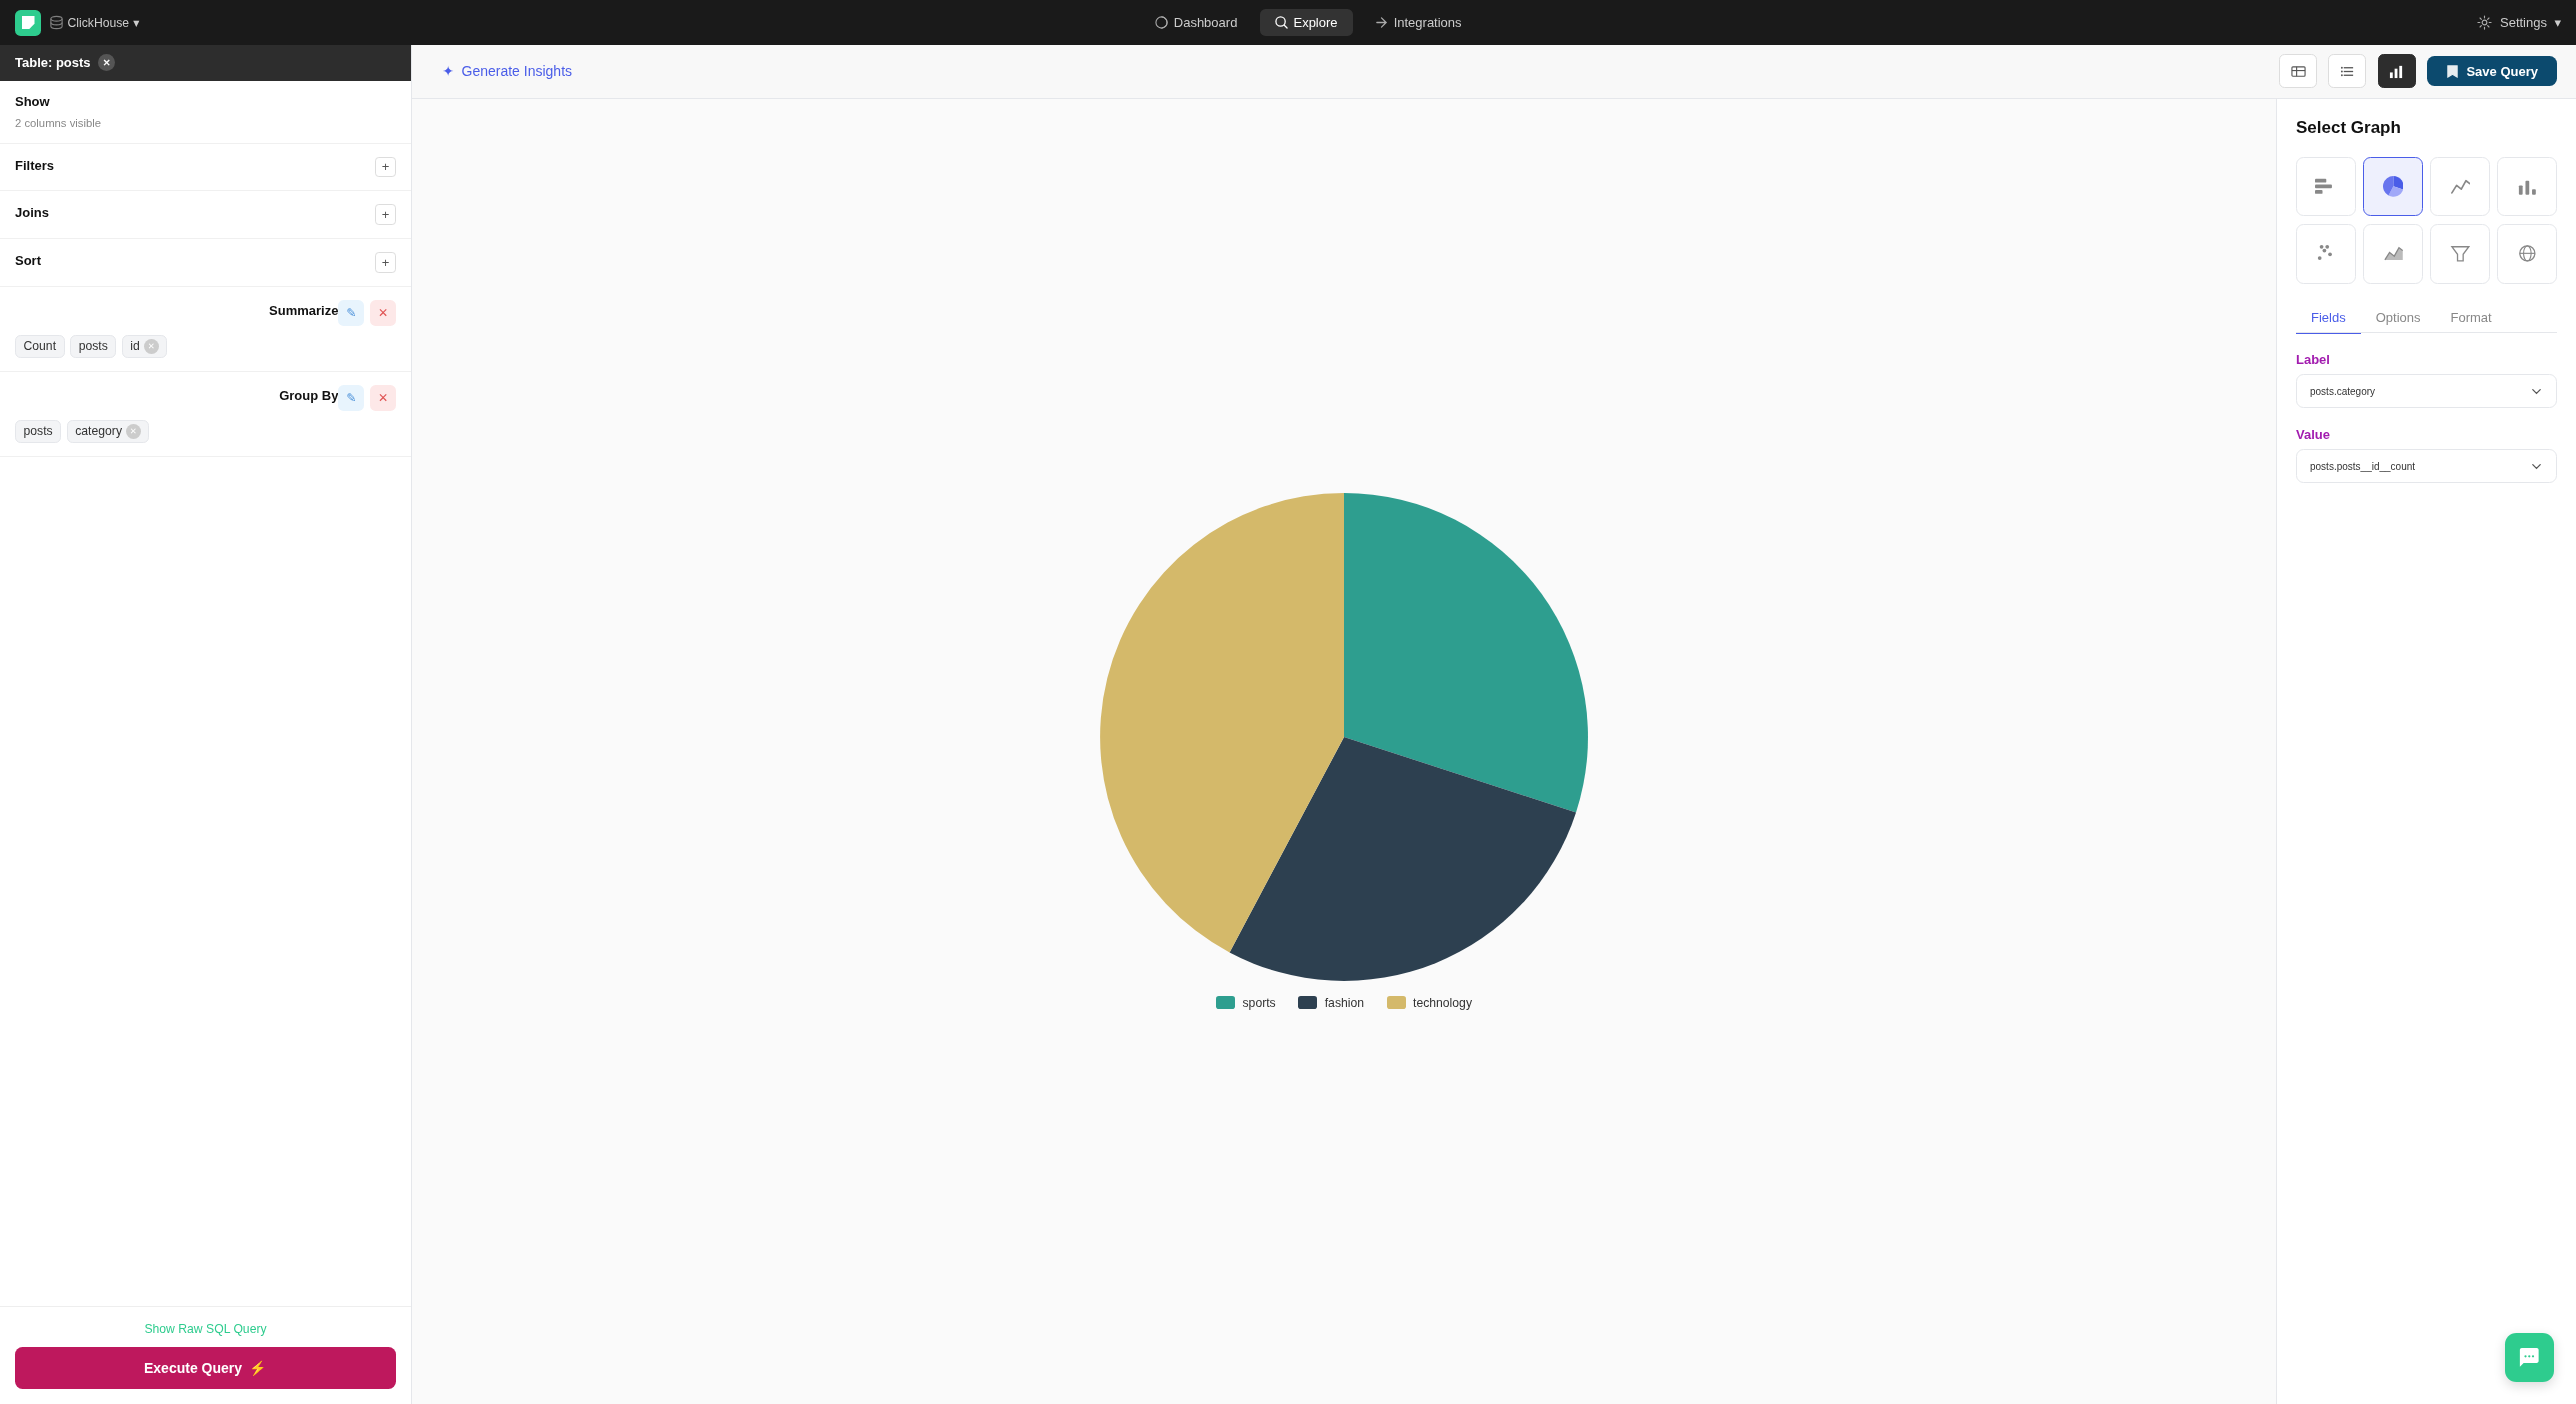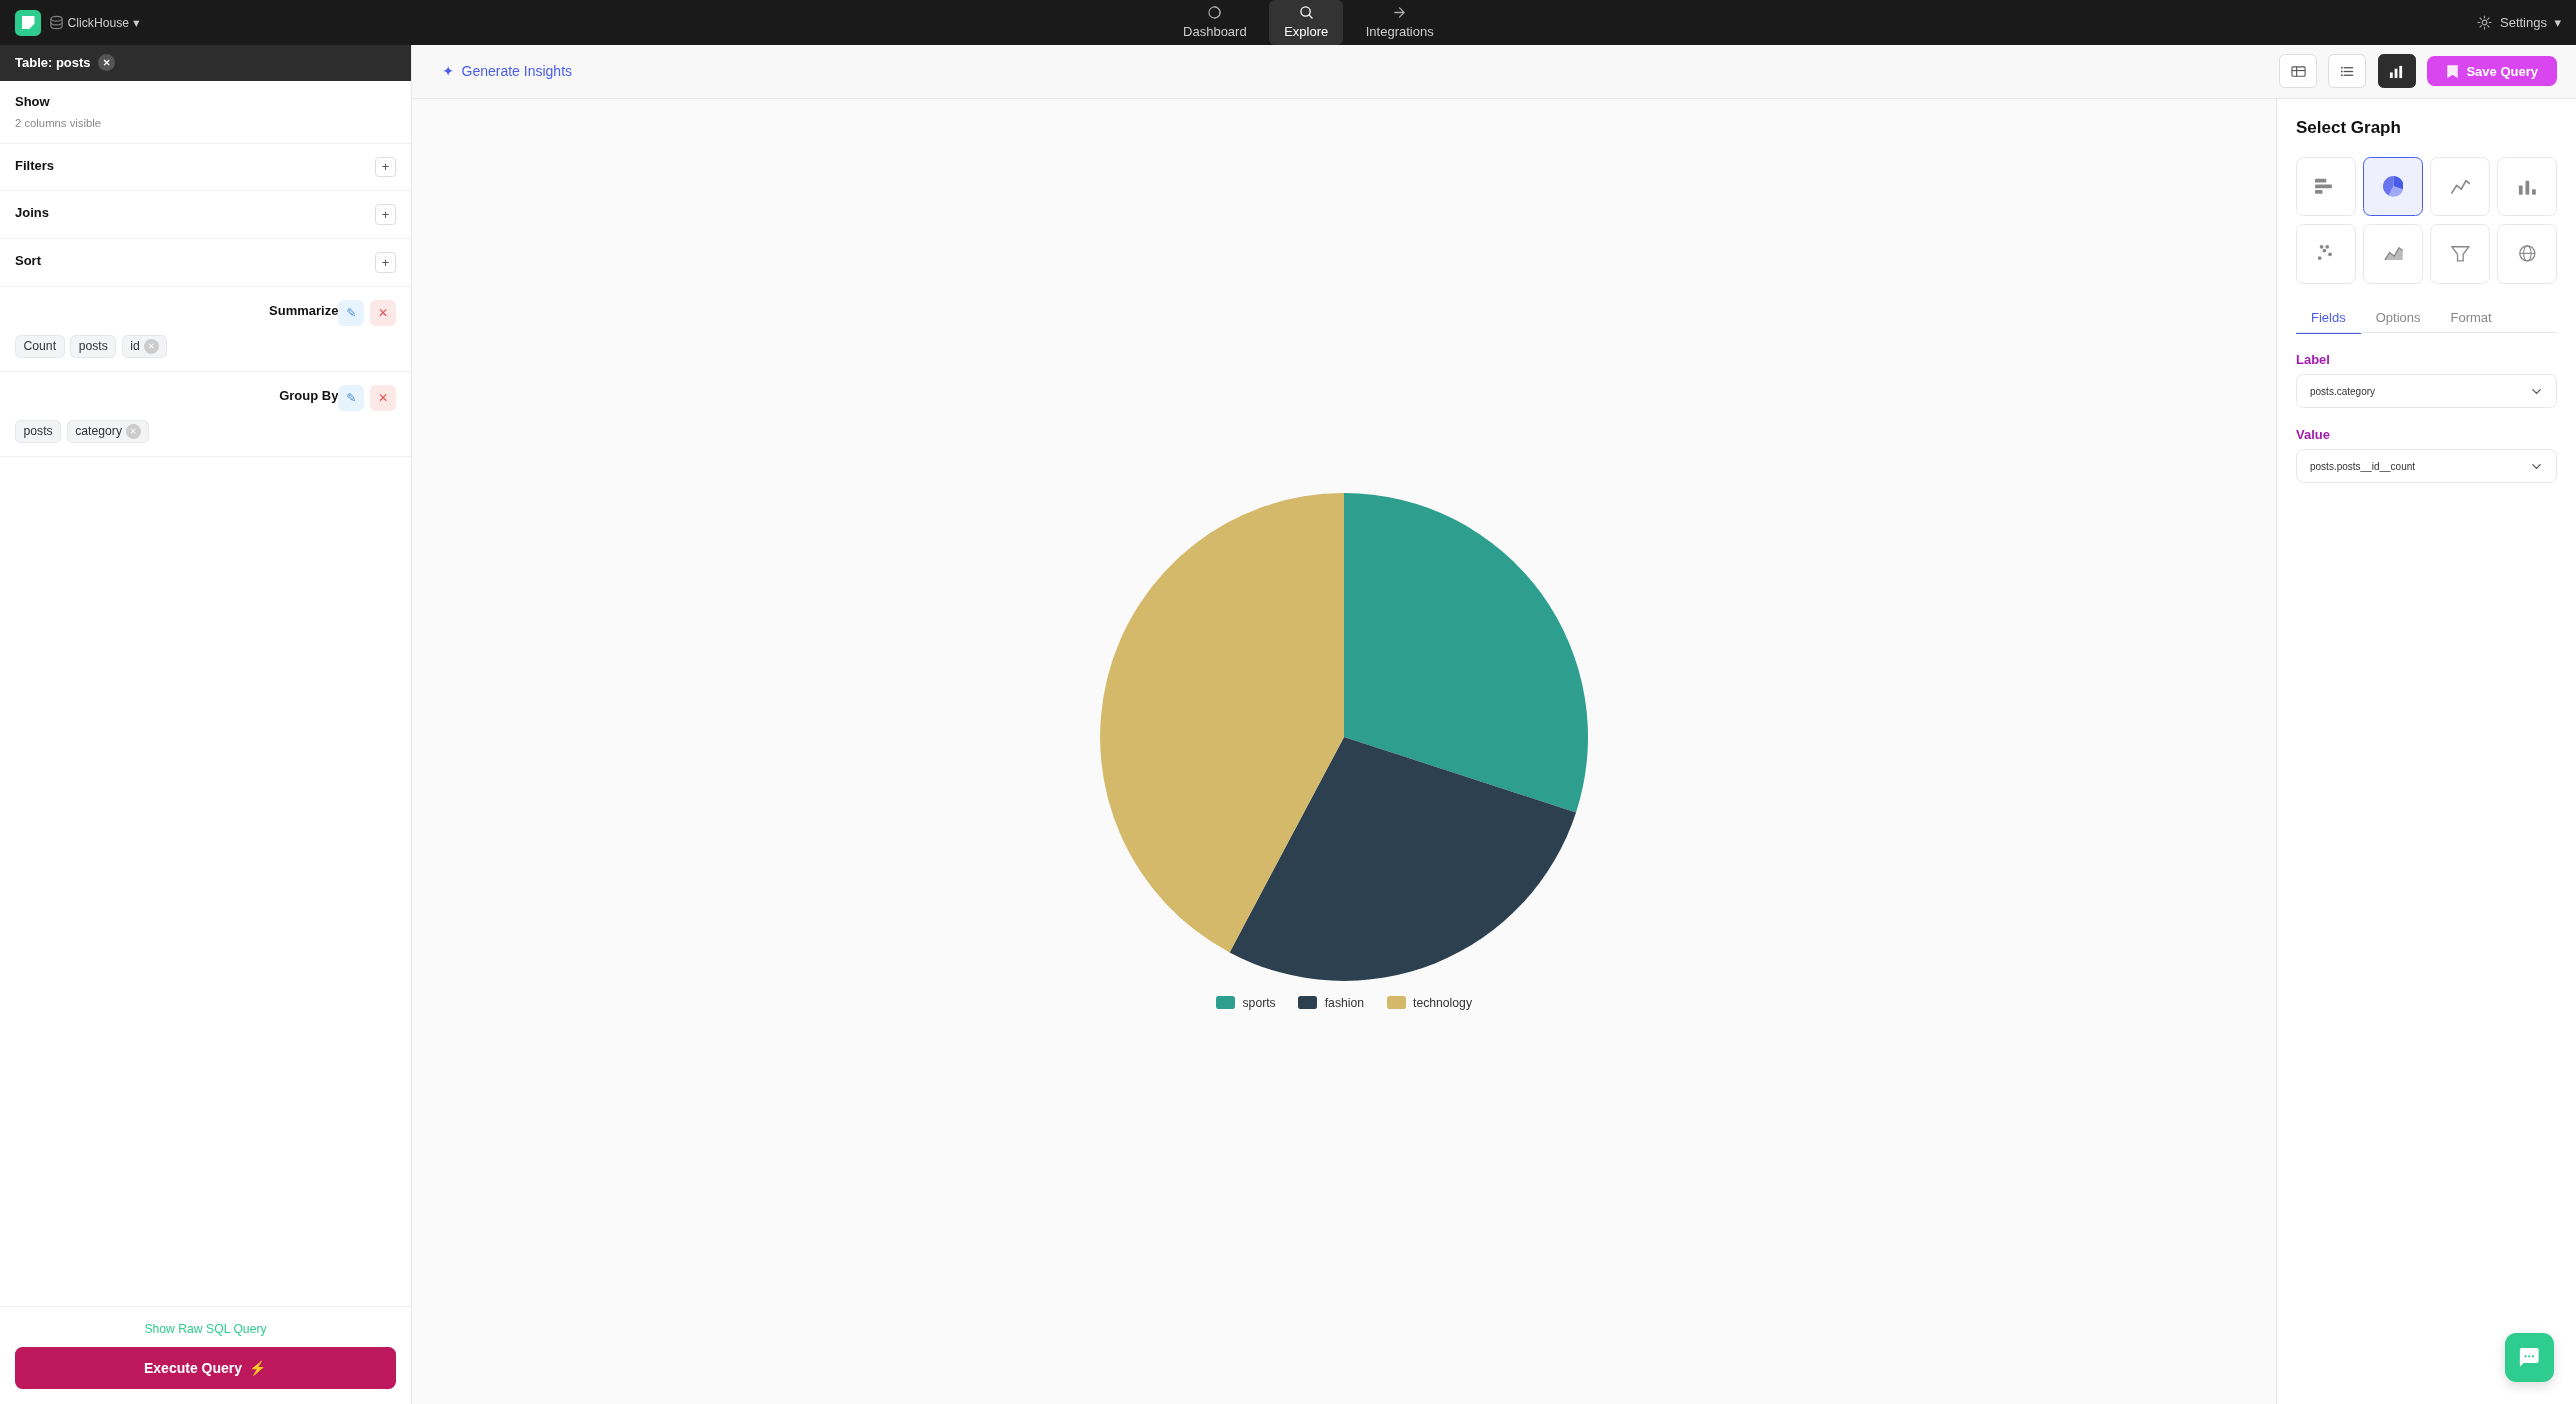--- a/index.html
+++ b/index.html
@@ -36,21 +36,21 @@
     .nav-center {
       flex: 1;
       display: flex; align-items: center; justify-content: center; gap: 7.5px;
     }
     .nav-item {
       color: #ccc;
       font-size: 13px;
       padding: 5.6px 15px;
       border-radius: 5.6px;
       cursor: pointer;
-      display: flex; align-items: center; gap: 5.6px; flex-direction: column;
+      display: flex; align-items: center; gap: 5.6px;
     }
     .nav-item.active {
       background: #333;
       color: white;
     }
     .nav-right {
       display: flex; align-items: center; gap: 7.5px;
       color: #ccc;
       font-size: 13px;
       cursor: pointer;
@@ -211,21 +211,21 @@
       cursor: pointer;
       color: #555;
     }
     .view-btn.active {
       background: #2d2d2d;
       border-color: #2d2d2d;
       color: white;
     }
     .save-query-btn {
       display: flex; align-items: center; gap: 7.5px;
-      background: #d946ef;
+      background: #0c4a6e;
       color: white;
       border: none;
       border-radius: 7.5px;
       padding: 7.5px 19px;
       font-size: 13px;
       font-weight: 600;
       cursor: pointer;
     }
 
     

